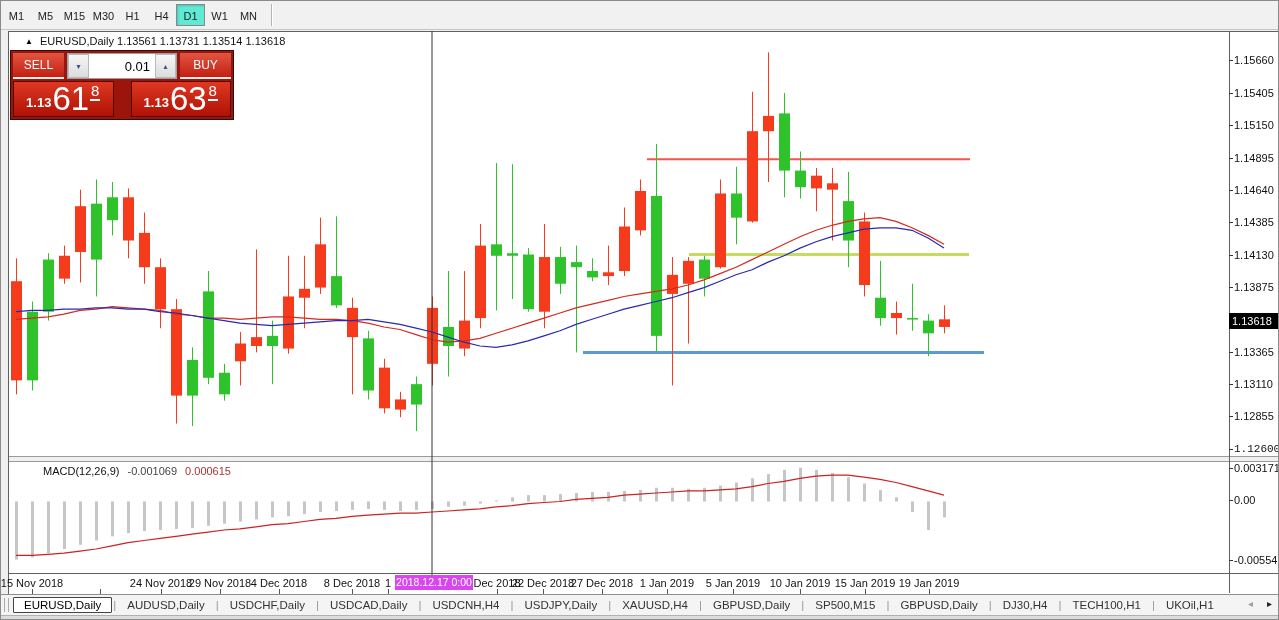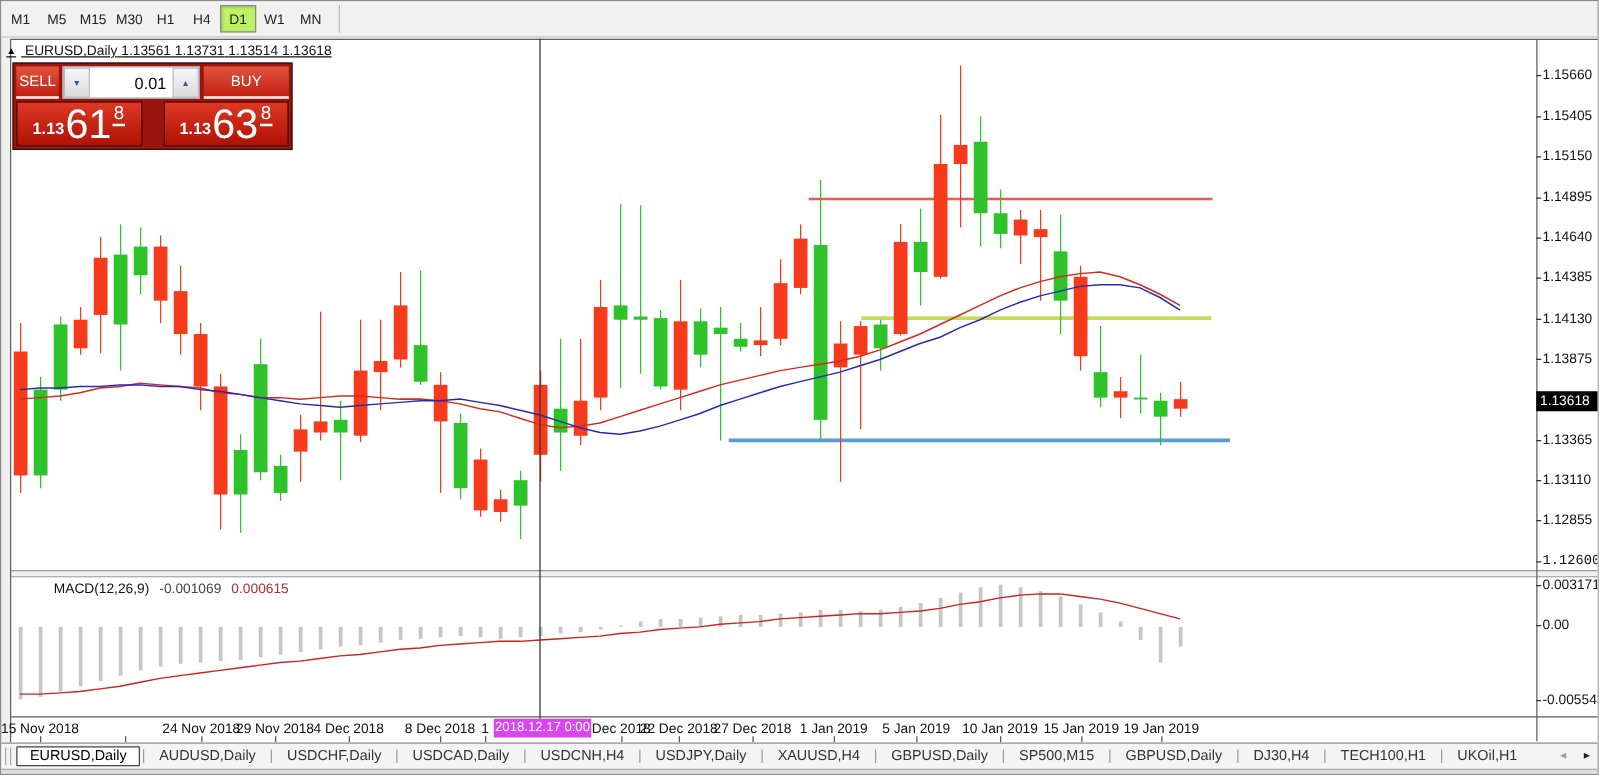--- a/index.html
+++ b/index.html
@@ -3,44 +3,44 @@
 <meta charset="utf-8">
 <style>
   html,body{margin:0;padding:0;background:#e8e8e8;}
   .app{position:relative;width:1279px;height:620px;background:#f0f0f0;
        font-family:"Liberation Sans",sans-serif;overflow:hidden;border:1px solid #8a8a8a;box-sizing:border-box;}
   
   .toolbar{position:absolute;left:0;top:0;width:100%;height:29px;background:#f1f1f1;
            border-bottom:1px solid #c6c6c6;display:flex;align-items:center;padding-left:1px;box-sizing:border-box;}
   .tf-btn{height:22px;min-width:29px;text-align:center;line-height:22px;font-size:11px;color:#222;
           border:1px solid transparent;box-sizing:border-box;cursor:default;}
-  .tf-btn.active{background:#bef264;border:1px solid #8a8a8a;box-shadow:inset 1px 1px 2px rgba(0,0,0,.18);}
+  .tf-btn.active{background:#5eead4;border:1px solid #8a8a8a;box-shadow:inset 1px 1px 2px rgba(0,0,0,.18);}
   .toolbar-sep{width:1px;height:22px;background:#b5b5b5;margin-left:8px;border-right:1px solid #fff;}
   
   .panel{position:absolute;background:#fff;}
   .main-panel{left:8px;top:31px;width:1220px;height:424px;}
   .splitter{left:8px;top:455px;width:1271px;height:6px;background:#eee;border-top:1px solid #9a9a9a;border-bottom:1px solid #9a9a9a;box-sizing:border-box;background:#f0f0f0;}
   .macd-panel{left:8px;top:461px;width:1220px;height:111px;}
   .date-strip{left:8px;top:573px;width:1271px;height:20px;}
   .axis-col{left:1228px;top:31px;width:51px;height:424px;}
   .axis-col2{left:1228px;top:461px;width:51px;height:111px;}
   .b-top{position:absolute;left:8px;top:30px;width:1271px;height:1px;background:#606060;}
   .b-left{position:absolute;left:7px;top:30px;width:1px;height:563px;background:#606060;}
   .b-axis{position:absolute;left:1228px;top:31px;width:1px;height:561px;background:#606060;}
   .b-macdbot{position:absolute;left:8px;top:572px;width:1271px;height:1px;background:#606060;}
   
-  .chart-title{position:absolute;left:4px;top:34px;font-size:11px;color:#111;z-index:5;text-decoration:underline;}
+  .chart-title{position:absolute;left:24px;top:34px;font-size:11px;color:#111;z-index:5;}
   .chart-title .tri{font-size:8px;vertical-align:1px;margin-right:4px;color:#000;}
   .chart-title b{font-weight:normal;}
   
   .trade{position:absolute;left:9px;top:49px;width:224px;height:70px;background:#9c150c;border:1px solid #30100c;z-index:6;box-sizing:border-box;}
   .trade-row1{position:absolute;left:2px;top:2px;right:2px;height:26px;display:flex;}
   .btn-red{background:linear-gradient(180deg,#e25540,#c32012);color:#fff;font-size:12px;
            display:flex;align-items:center;justify-content:center;border-bottom:2px solid rgba(255,255,255,.9);box-sizing:border-box;}
-  .sell-btn{width:34px;}
+  .sell-btn{width:51px;}
   .buy-btn{flex:1;}
   .spinner{width:110px;display:flex;margin:0 3px;background:#fff;border:1px solid #9aa0a6;box-sizing:border-box;}
   .spin-btn{width:21px;background:linear-gradient(180deg,#f6f6f6,#dcdcdc);border:1px solid #b5bac0;
             color:#35548e;font-size:8px;display:flex;align-items:center;justify-content:center;box-sizing:border-box;}
   .vol{flex:1;font-size:13px;color:#000;display:flex;align-items:center;justify-content:flex-end;padding-right:5px;}
   .trade-row2{position:absolute;left:2px;top:30px;right:2px;bottom:2px;display:flex;gap:17px;}
   .price-box{flex:1;background:linear-gradient(180deg,#dd3823,#b01205);border:1px solid #520703;color:#fff;
              display:flex;align-items:flex-end;justify-content:center;padding-bottom:2px;box-sizing:border-box;}
   .price-box .pfx{font-size:13px;font-weight:bold;margin-bottom:4px;}
   .price-box .big{font-size:33px;line-height:30px;margin:0 1px;}

